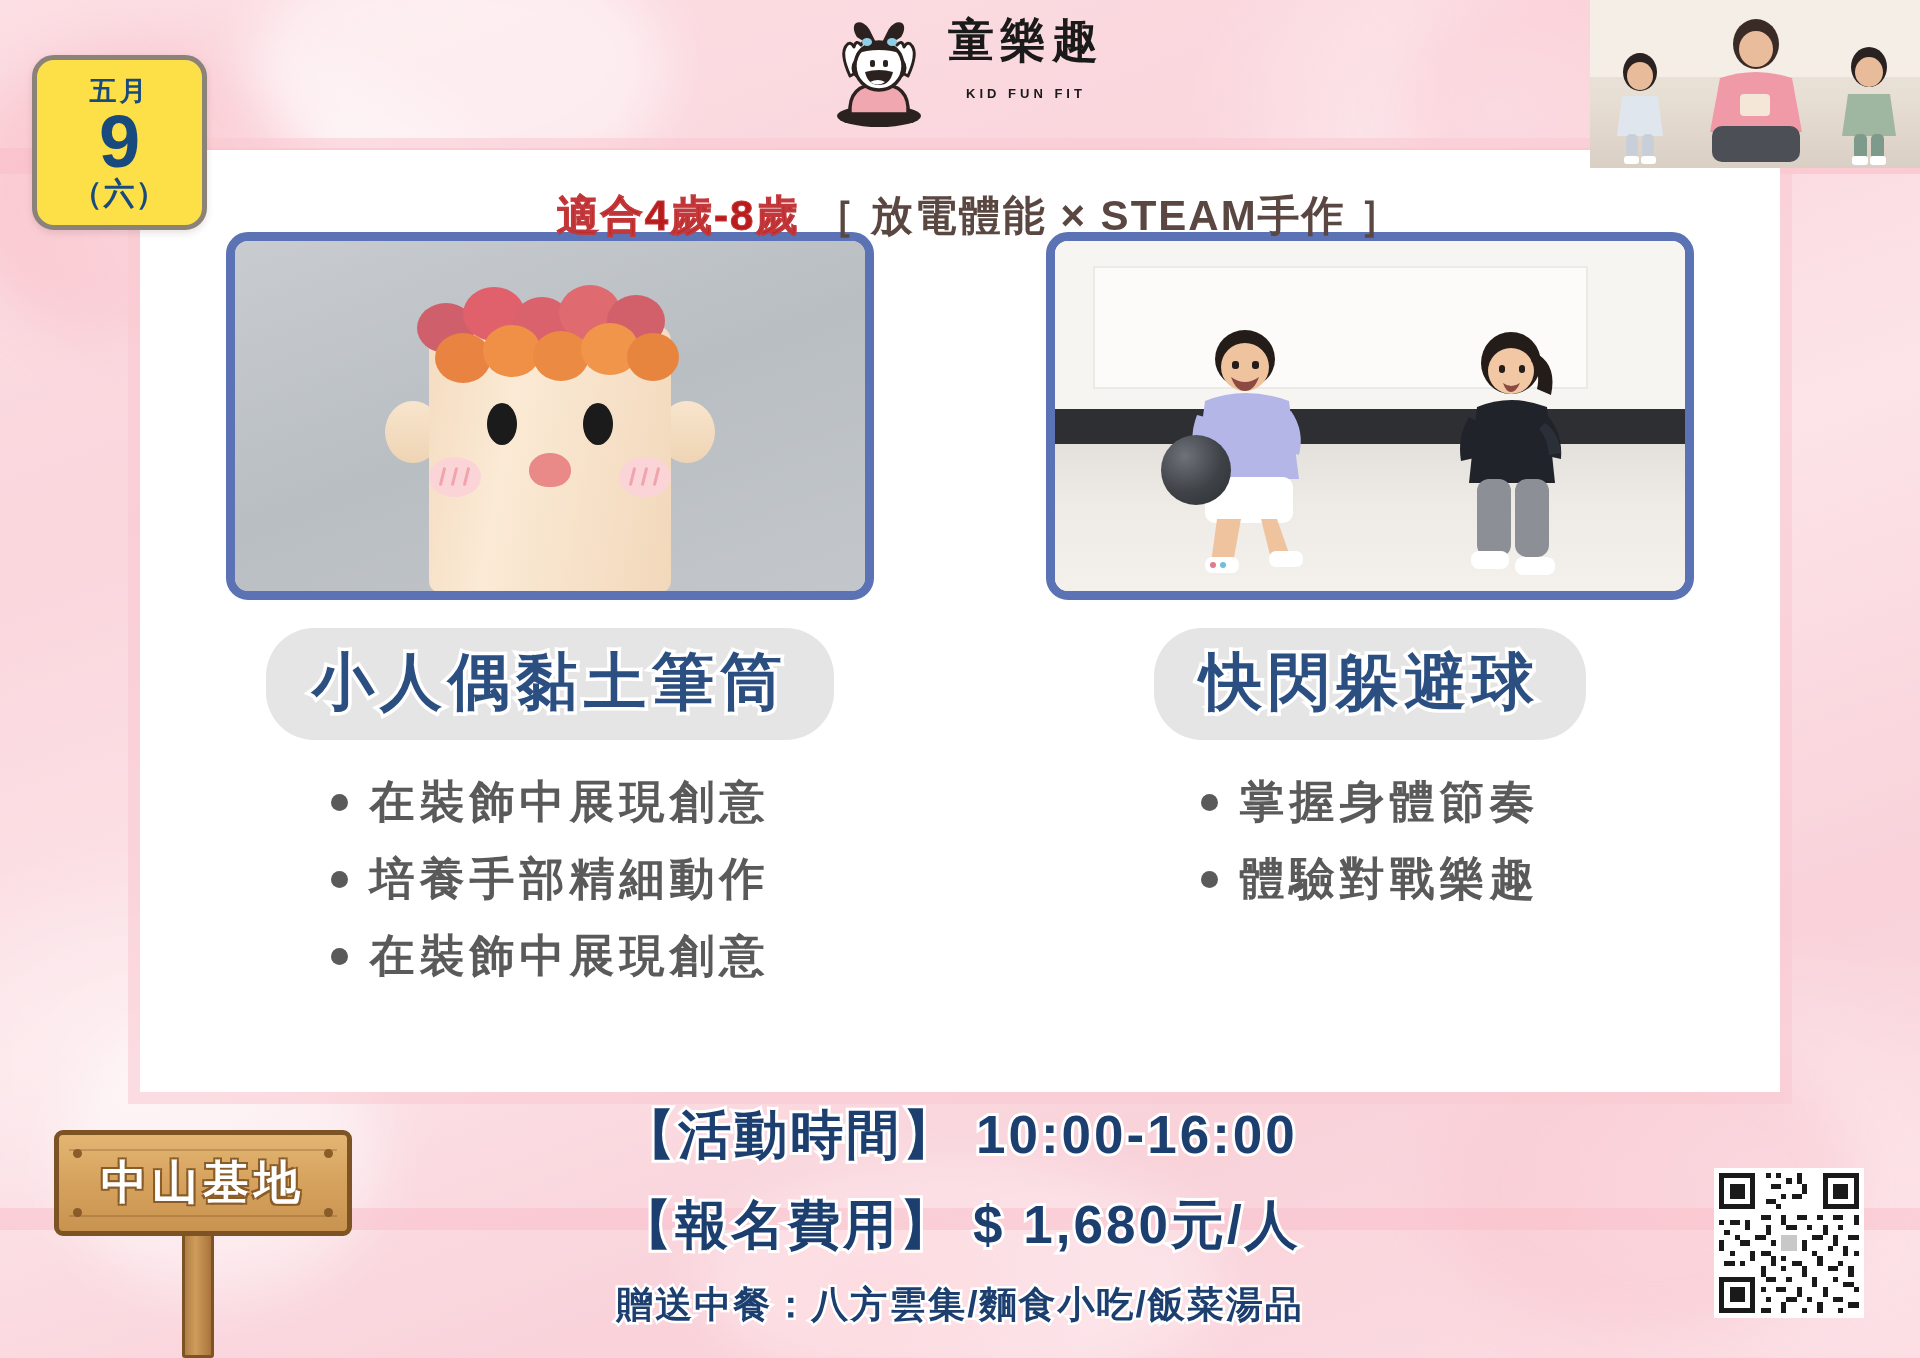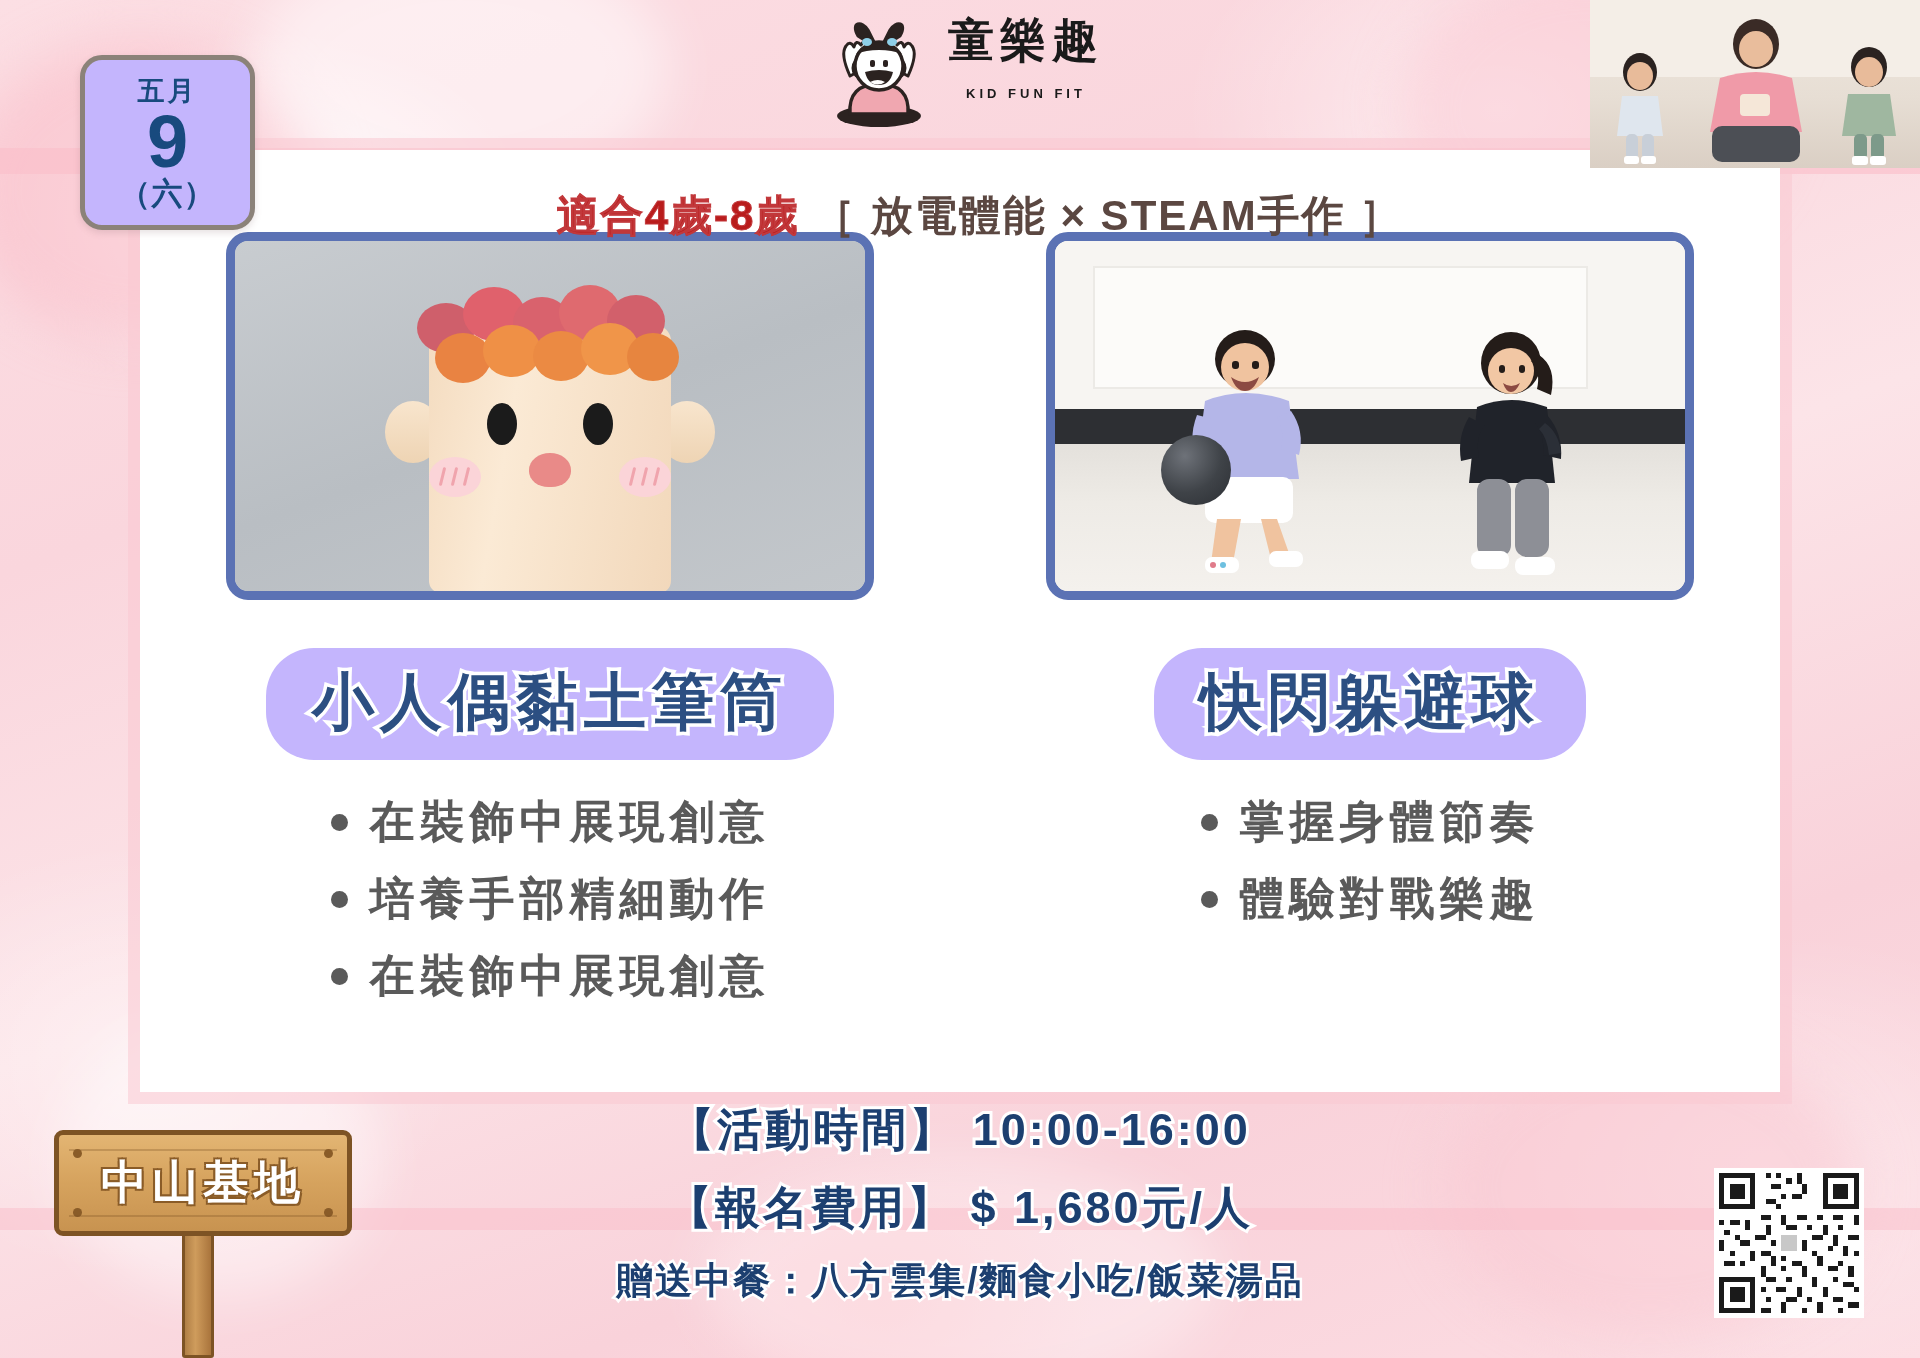--- a/index.html
+++ b/index.html
@@ -40,25 +40,24 @@
   .white-card{
     position:absolute;left:140px;top:150px;width:1640px;height:942px;
     background:#ffffff;
     box-shadow:0 0 0 12px rgba(250,200,210,.55);
   }
   .white-card-inner{position:absolute;inset:0;}
 
   
   .date-badge{
     position:absolute;left:32px;top:55px;width:165px;height:165px;
-    background:#c4b5fd;border:5px solid #8b8279;border-radius:22px;
+    background:#fde047;border:5px solid #8b8279;border-radius:22px;
     display:flex;flex-direction:column;align-items:center;justify-content:center;
     color:#184a7e;z-index:40;
     box-shadow:0 3px 7px rgba(120,90,95,.18);
-    margin-left:48px;
   }
   .date-badge .dm{font-size:27px;font-weight:bold;letter-spacing:3px;line-height:1;margin-top:2px;}
   .date-badge .dd{font-size:74px;font-weight:bold;line-height:.95;margin:2px 0 1px;}
   .date-badge .dw{font-size:31px;font-weight:bold;letter-spacing:1px;line-height:1;}
 
   
   .logo-wrap{
     position:absolute;left:820px;top:18px;width:300px;height:120px;
     display:flex;align-items:flex-start;gap:10px;z-index:40;
   }
@@ -127,21 +126,21 @@
   .gym-skirt{position:absolute;left:0;top:48%;width:100%;height:10%;background:#2d2f33;}
   .gym-floor{position:absolute;left:0;top:58%;width:100%;height:42%;
     background:linear-gradient(180deg,#e4e1dc 0%,#eeebe6 40%,#f4f1ed 100%);}
   .boyP{position:absolute;left:128px;bottom:14px;width:130px;height:248px;}
   .girlP{position:absolute;right:112px;bottom:10px;width:120px;height:250px;}
   .ball{position:absolute;left:106px;bottom:86px;width:70px;height:70px;border-radius:50%;
     background:radial-gradient(circle at 34% 30%,#6e7279 0%,#3f4348 54%,#2b2e33 100%);}
 
   
   .title-pill{
-    margin-top:48px;background:#c4b5fd;border-radius:48px;
+    margin-top:28px;background:#e5e5e5;border-radius:48px;
     padding:12px 46px 16px;display:inline-block;
   }
   .title-pill span{
     font-size:62px;font-weight:bold;color:#2c4f82;letter-spacing:6px;white-space:nowrap;
     -webkit-text-stroke:7px #ffffff;paint-order:stroke fill;
     text-shadow:0 0 0 #fff;
   }
 
   
   .bullets{margin-top:32px;list-style:none;padding:0;}
@@ -151,21 +150,21 @@
   }
   .bullets li .dot{
     width:17px;height:17px;border-radius:50%;background:#5a5a5a;flex:0 0 auto;
   }
 
   
   .footer{
     position:absolute;left:0;right:0;top:1100px;text-align:center;z-index:30;
   }
   .f-line{
-    font-size:45px;font-weight:bold;color:#1c3f70;letter-spacing:3px;white-space:nowrap;
+    font-size:53px;font-weight:bold;color:#1c3f70;letter-spacing:3px;white-space:nowrap;
     -webkit-text-stroke:6px #ffffff;paint-order:stroke fill;margin-bottom:18px;
   }
   .f-line.sm{font-size:37px;letter-spacing:2px;-webkit-text-stroke:5px #ffffff;}
 
   
   .wood-sign{position:absolute;left:48px;bottom:0;width:300px;height:250px;z-index:36;}
   .wood-post{
     position:absolute;left:150px;bottom:0;width:26px;height:150px;transform:translateX(-50%);
     background:linear-gradient(90deg,#b07f46 0%,#cf9c5c 40%,#a9743c 100%);
     border:3px solid #7d5324;border-radius:3px;

